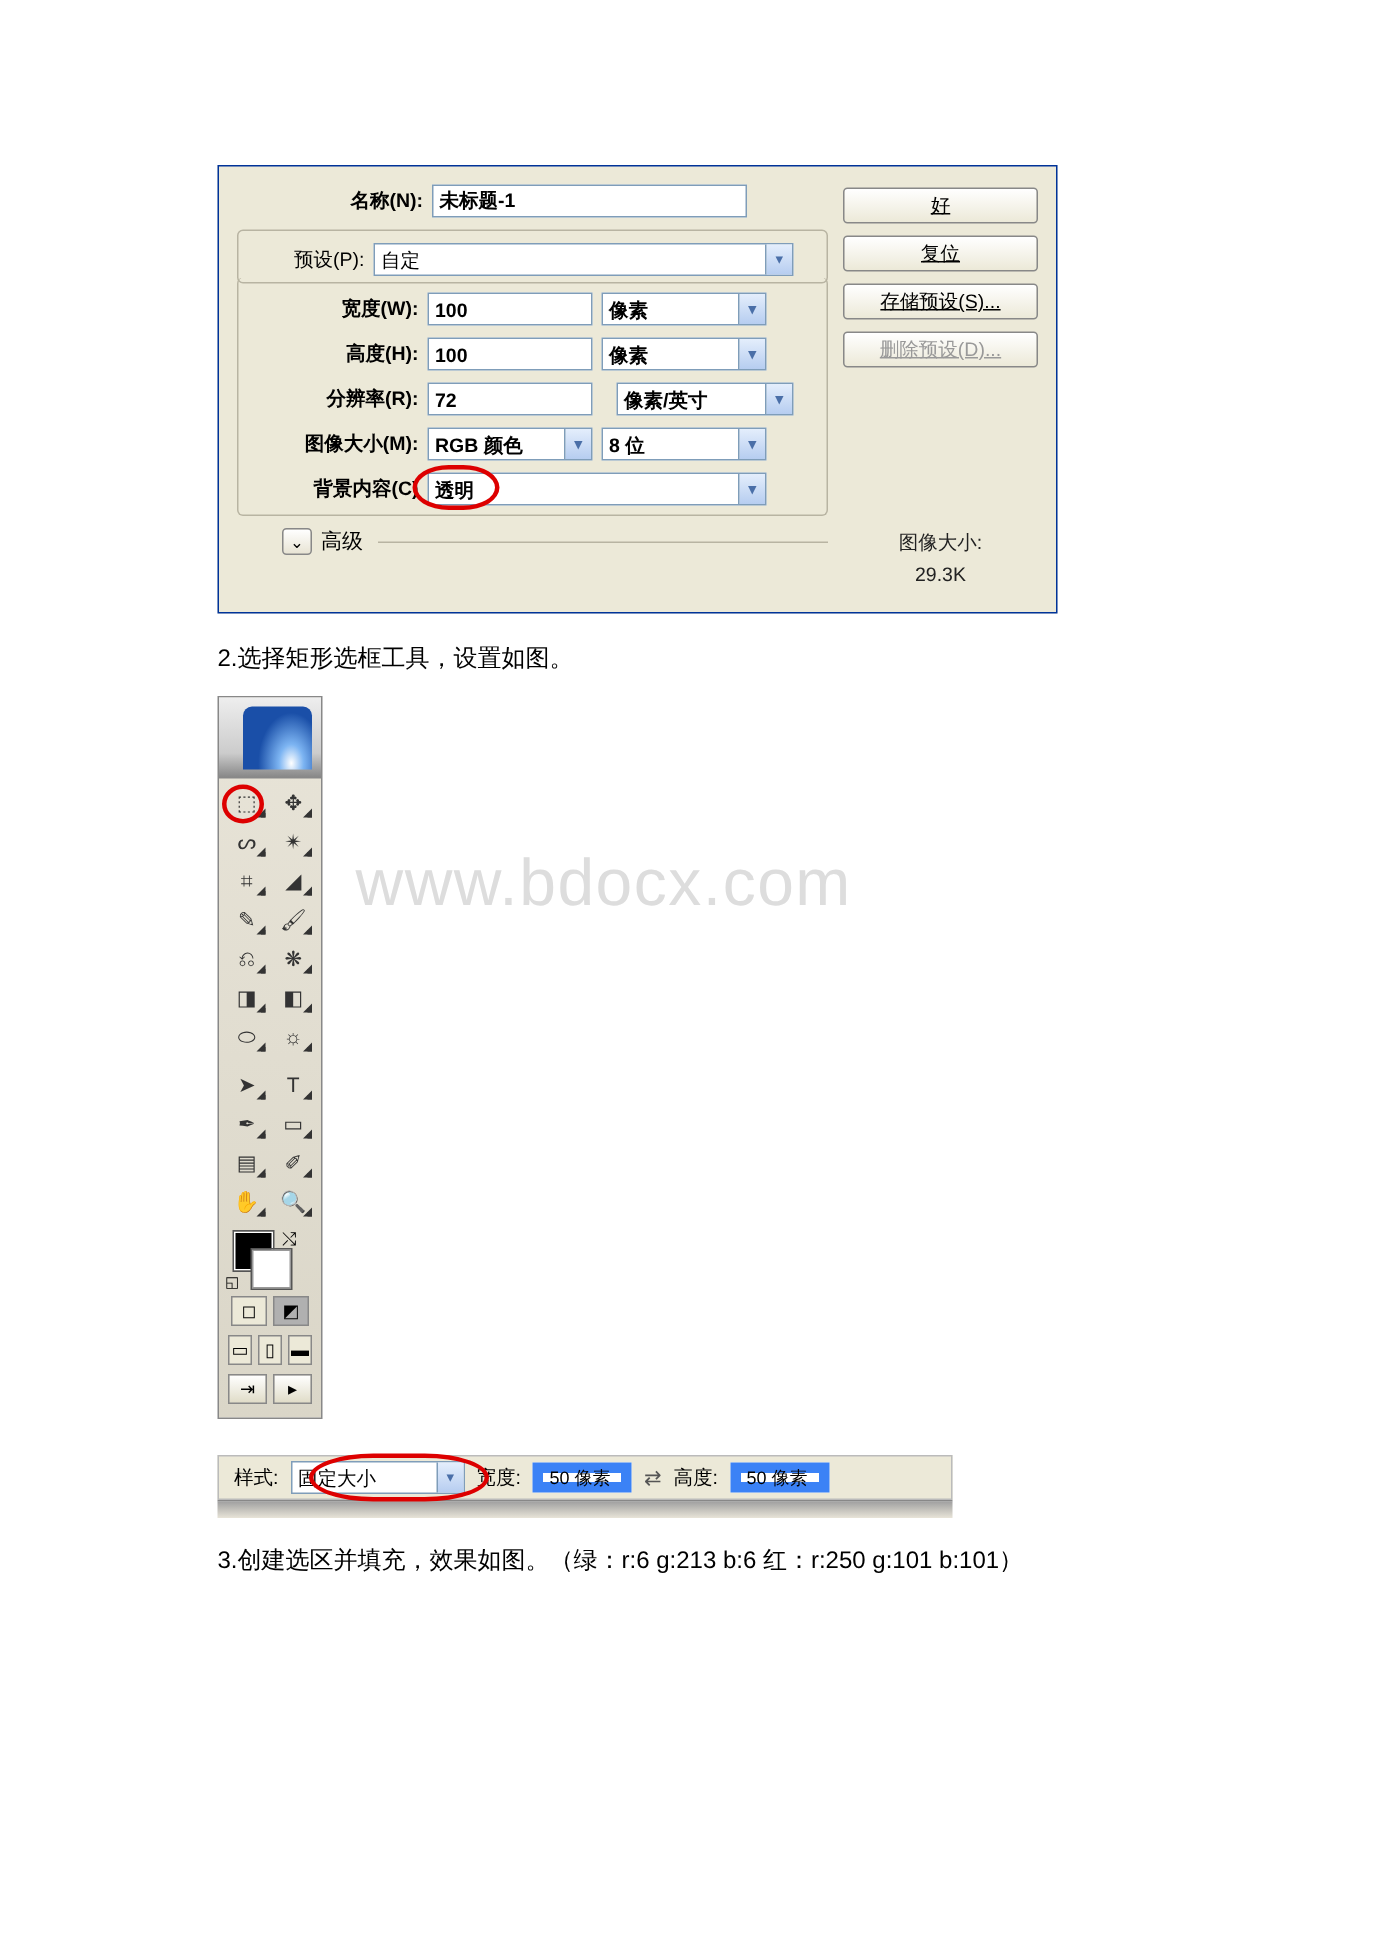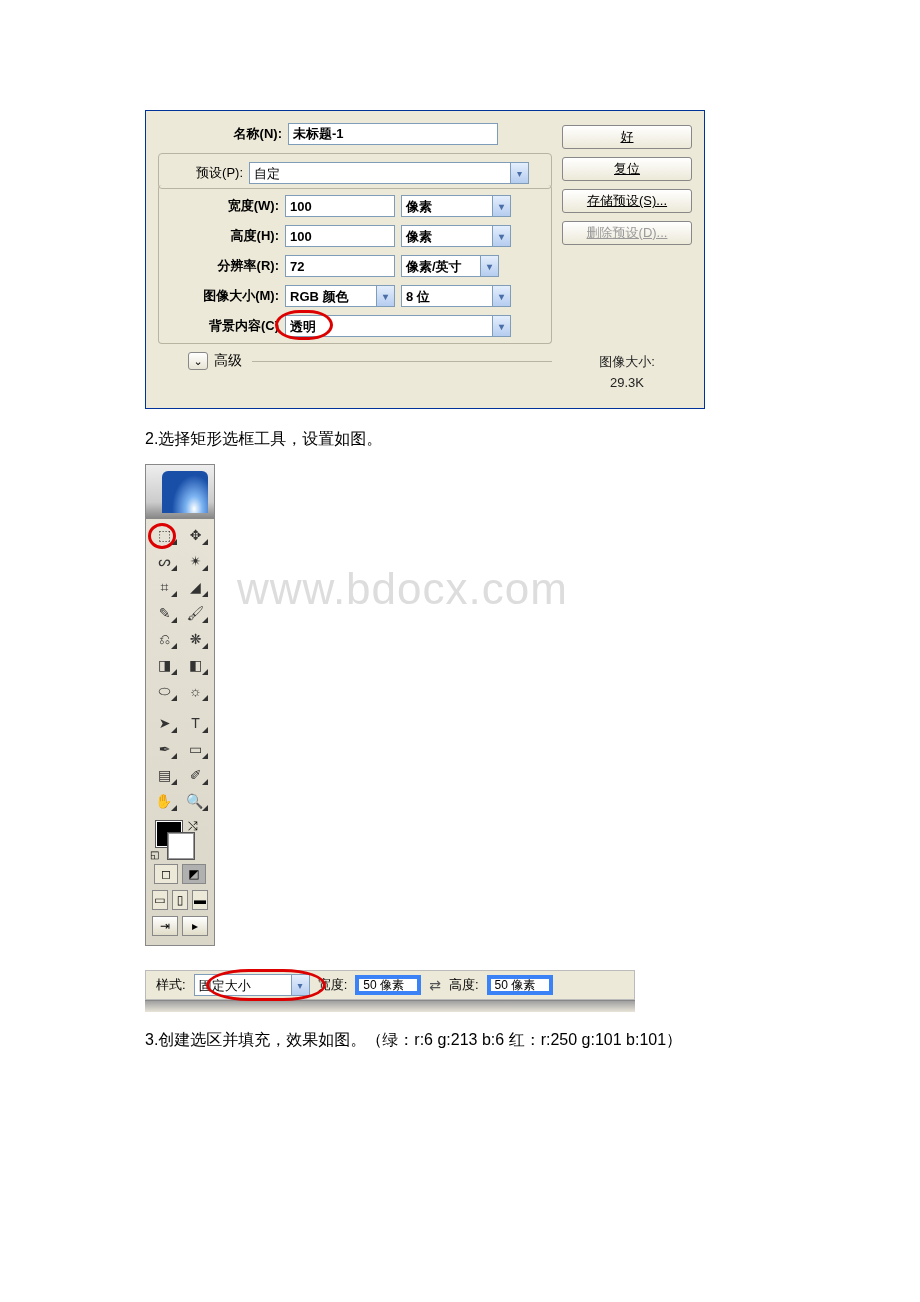--- a/index.html
+++ b/index.html
@@ -257,21 +257,21 @@
     font-size: 13px;
     position: relative;
   }
   .options-sep {
     height: 12px;
     background: linear-gradient(to bottom, #a0a0a0, #e8e4d8);
     border-top: 1px solid #888;
     width: 490px;
   }
   .opt-input {
-    height: 20px; border:4px solid #3b82f6; background:#fff; padding:0 4px;
+    height: 20px; border:7px solid #3b82f6; background:#fff; padding:0 4px;
     font-size:12px; display:flex; align-items:center;
   }
   .swap-icon { font-size: 14px; color: #555; }
   .red-oval {
     position:absolute;
     border: 3px solid #d00;
     border-radius: 50% / 70%;
     left: 60px; top: -2px;
     width: 120px; height: 32px;
     pointer-events:none;
@@ -322,21 +322,21 @@
             <div class="combo" style="width:110px; margin-left:6px">
               <div class="combo-text">像素</div>
               <div class="combo-arrow">▾</div>
             </div>
           </div>
           <div class="row">
             <div class="lbl" style="width:118px">分辨率(R):</div>
             <div class="txt-input" style="width:110px">
                 <span>72</span>
               </div>
-            <div class="combo" style="width:98px; margin-left:6px">
+            <div class="combo" style="width:118px; margin-left:16px">
               <div class="combo-text">像素/英寸</div>
               <div class="combo-arrow">▾</div>
             </div>
           </div>
           <div class="row">
             <div class="lbl" style="width:118px">图像大小(M):</div>
             <div class="combo" style="width:110px">
               <div class="combo-text">RGB 颜色</div>
               <div class="combo-arrow">▾</div>
             </div>

